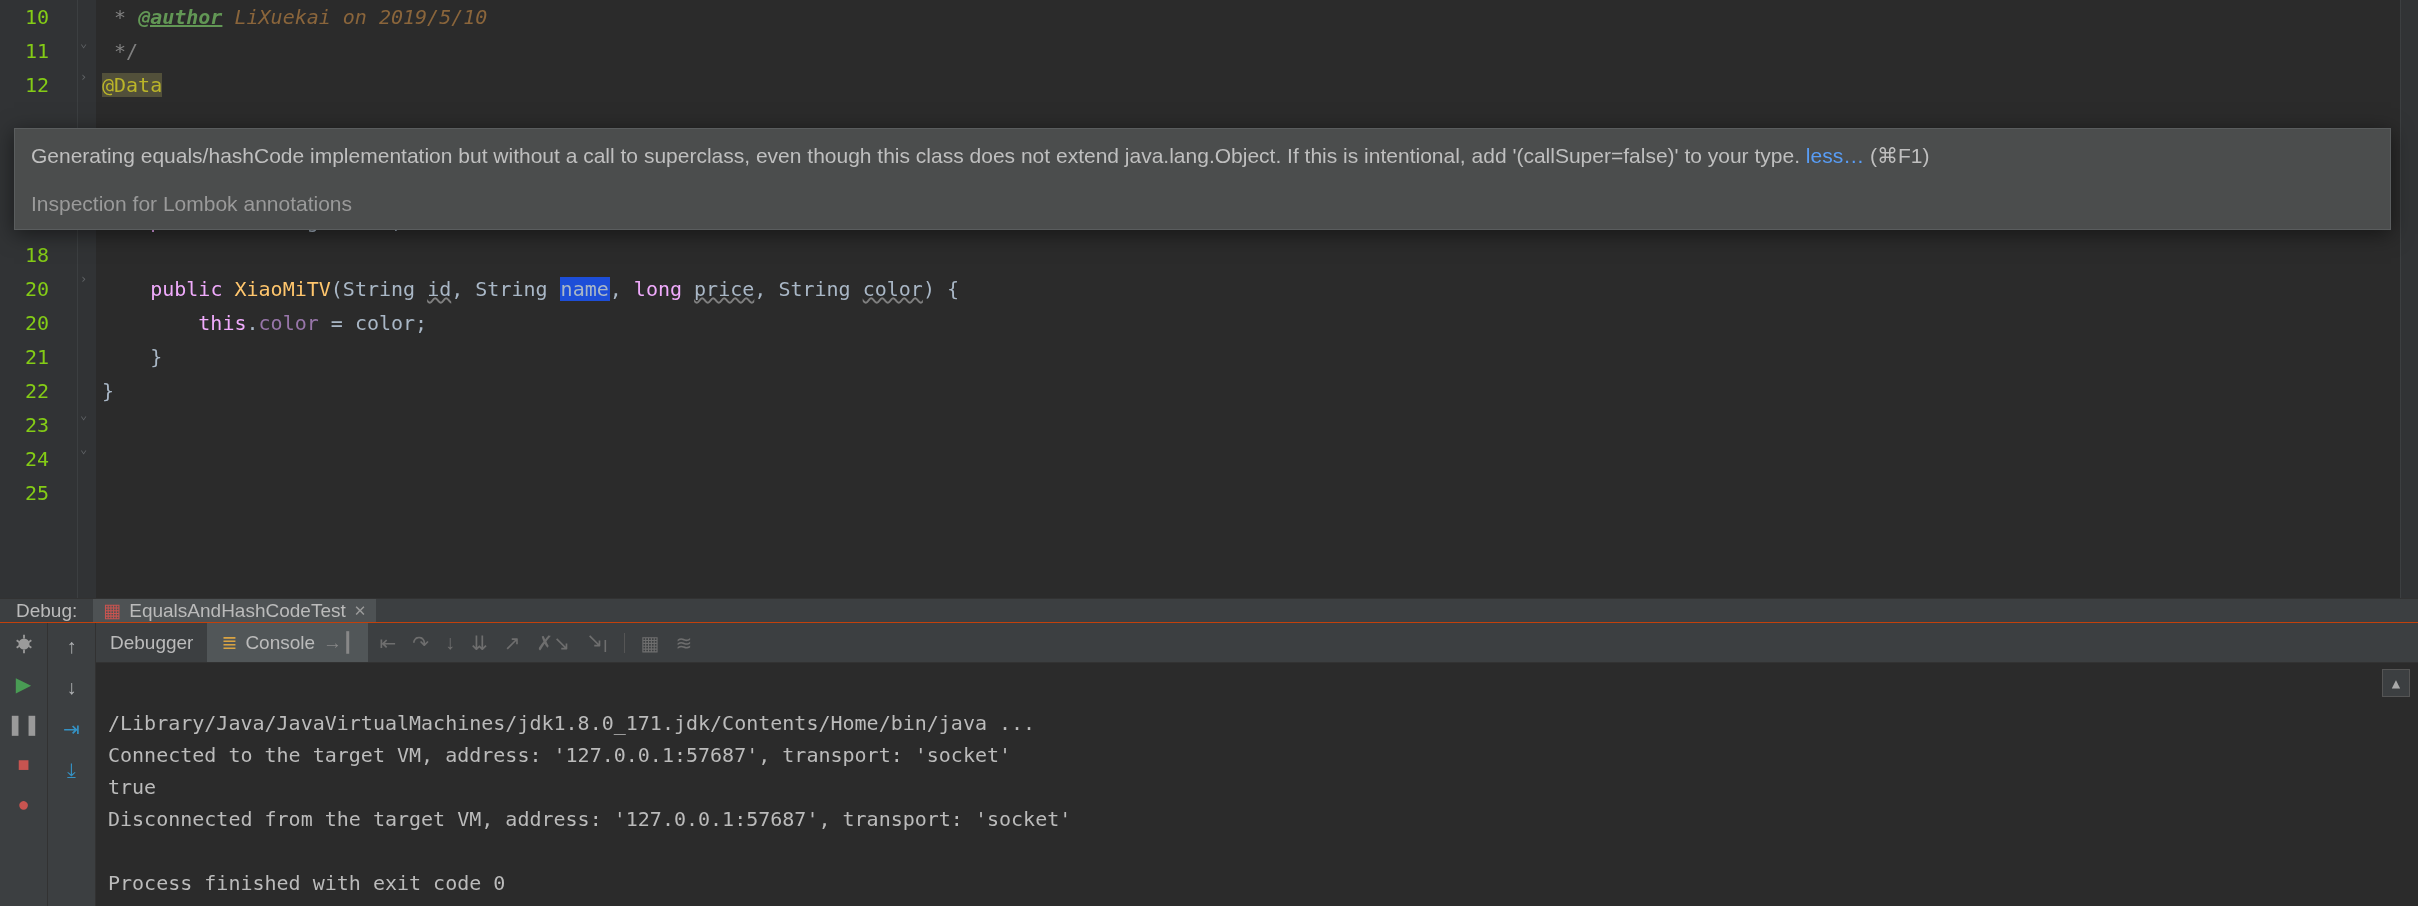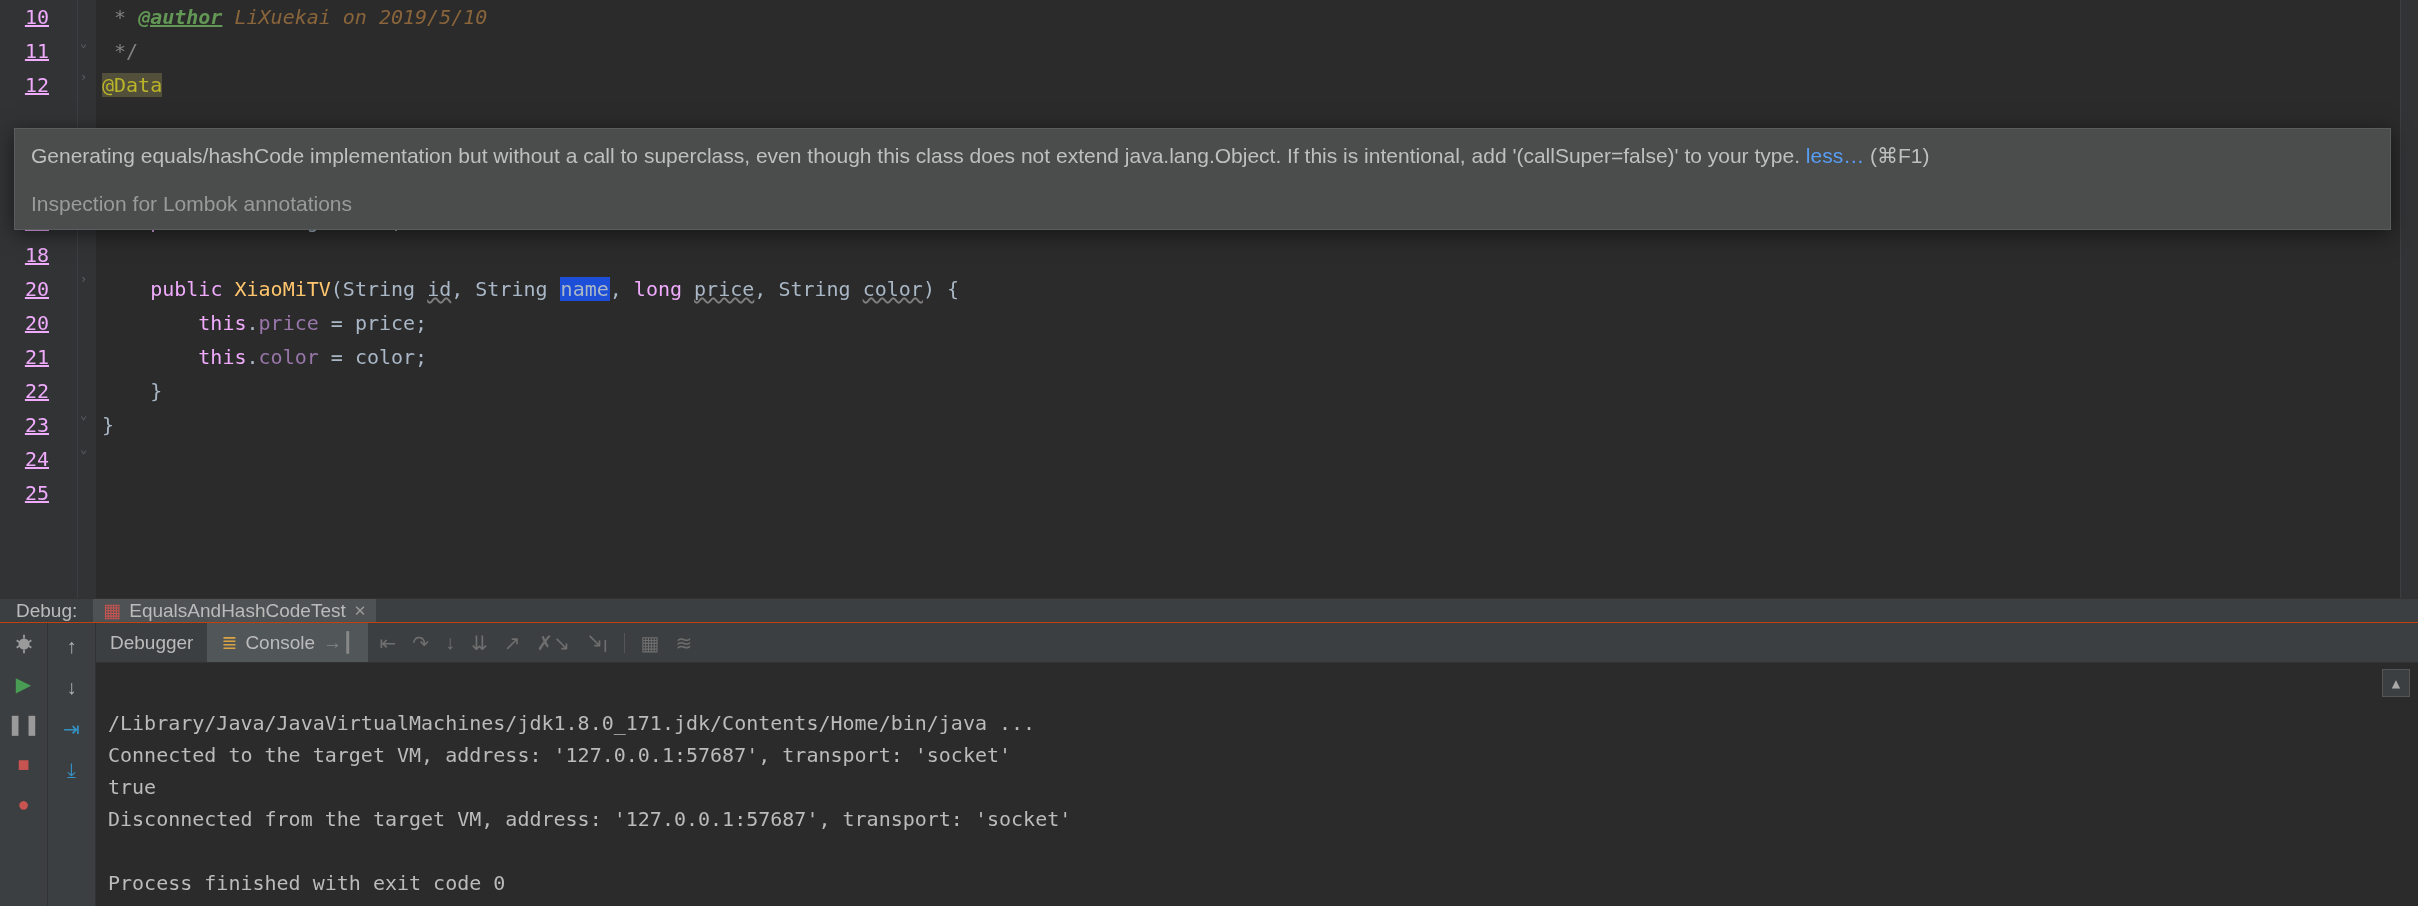--- a/index.html
+++ b/index.html
@@ -21,26 +21,25 @@
   }
   .gutter {
     width: 78px;
     background: #313335;
     border-right: 1px solid #3c3f41;
     padding-top: 0;
     flex-shrink: 0;
   }
   .gutter-line {
     height: 34px;
-    color: #f0abfc;
+    color: #84cc16;
     text-align: right;
     padding-right: 28px;
     font-size: 20px;
     line-height: 34px;
-    text-decoration: underline;
   }
   .fold-col {
     width: 18px;
     background: #313335;
     flex-shrink: 0;
     position: relative;
   }
   .fold-icon {
     position: absolute;
     color: #606366;
@@ -198,21 +197,20 @@
   <div class="code-col">
     <div class="code-line"><span class="c-comment"> * </span><span class="c-doctag">@author</span><span class="c-doctxt"> LiXuekai on 2019/5/10</span></div>
     <div class="code-line"><span class="c-comment"> */</span></div>
     <div class="code-line"><span class="c-ann ann-warn">@Data</span></div>
     <div class="code-line"></div>
     <div class="code-line"></div>
     <div class="code-line"></div>
     <div class="code-line"><span class="c-plain">    </span><span class="c-keyword">private</span><span class="c-string-type"> String </span><span class="c-field">color</span><span class="c-plain">;</span></div>
     <div class="code-line"></div>
     <div class="code-line"><span class="c-plain">    </span><span class="c-keyword">public</span><span class="c-method"> XiaoMiTV</span><span class="c-plain">(String </span><span class="c-param wavy">id</span><span class="c-plain">, String </span><span class="c-param-hl">name</span><span class="c-plain">, </span><span class="c-keyword">long</span><span class="c-plain"> </span><span class="c-param wavy">price</span><span class="c-plain">, String </span><span class="c-param wavy">color</span><span class="c-plain">) {</span></div>
-    <div class="code-line"><span class="c-plain">        </span><span class="c-keyword">this</span><span class="c-plain">.</span><span class="c-field">price</span><span class="c-plain"> = price;</span></div>
     <div class="code-line"><span class="c-plain">        </span><span class="c-keyword">this</span><span class="c-plain">.</span><span class="c-field">color</span><span class="c-plain"> = color;</span></div>
     <div class="code-line"><span class="c-plain">    </span><span class="c-plain">}</span></div>
     <div class="code-line"><span class="c-plain">}</span></div>
     <div class="code-line"></div>
   </div>
 
   <div class="map-col"></div>
 
   <div class="tooltip">
     <span>Generating equals/hashCode implementation but without a call to superclass, even though this class does not extend java.lang.Object. If this is intentional, add '(callSuper=false)' to your type. </span><span class="less-link">less…</span><span class="sc"> (⌘F1)</span>

